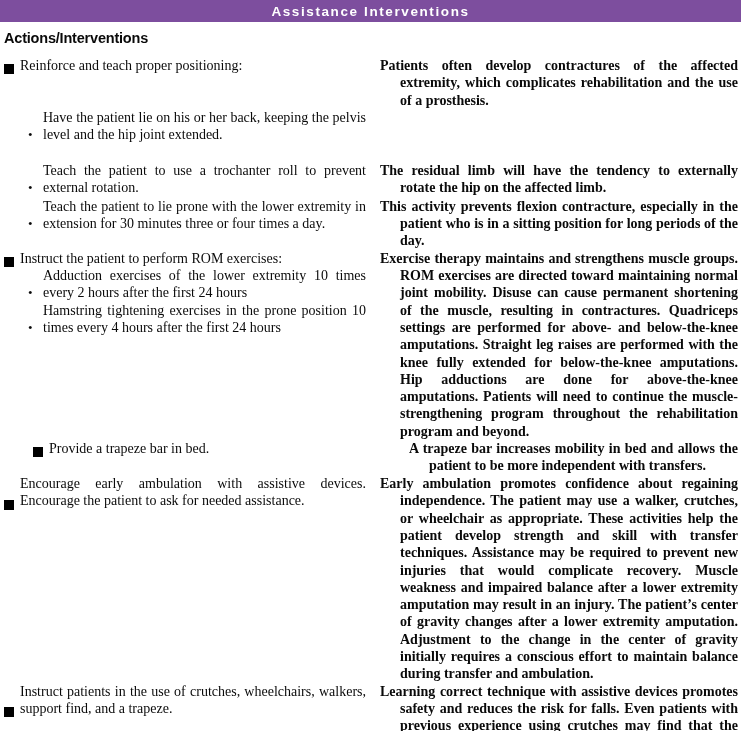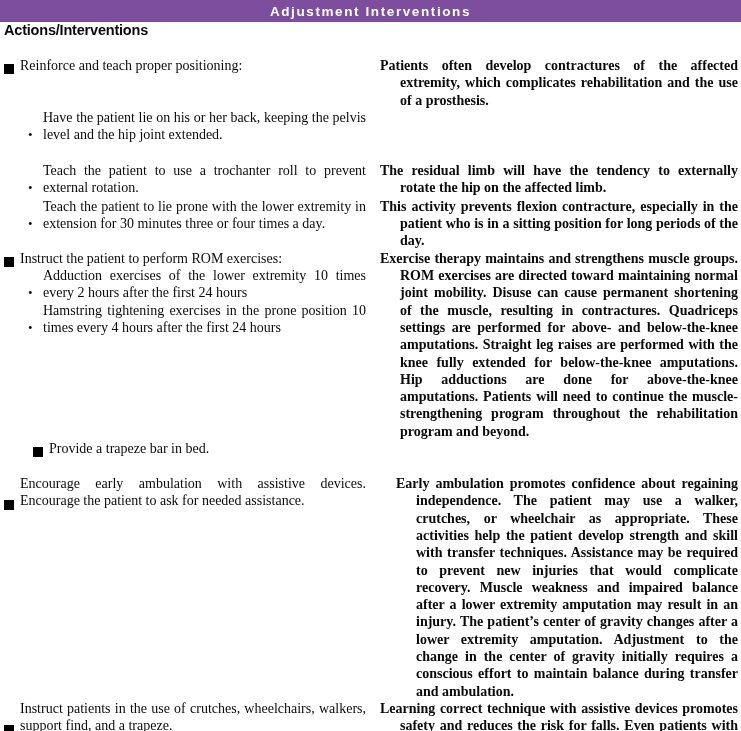--- a/index.html
+++ b/index.html
@@ -19,39 +19,39 @@
   .title-bar .title-text {
     color: var(--accent-text, #ffffff);
     font-family: "Liberation Sans", sans-serif;
     font-weight: bold; font-size: 13.5px; letter-spacing: 1.6px;
     transform: translateY(-0.5px);
   }
 
   
   .col-headers {
     display: grid; grid-template-columns: 380px 1fr;
-    box-sizing: border-box; height: 35px; 
+    box-sizing: border-box; height: 35px; padding-top: 8px;
   }
   .col-header {
     font-family: "Liberation Sans", sans-serif;
     font-weight: bold; font-size: 14.5px; line-height: 17px;
     letter-spacing: -0.2px;
   }
   .col-header.left { padding-left: 4px; }
 
   
   .rows { width: 741px; }
   .row { display: grid; grid-template-columns: 380px 1fr; }
   .row-0 { min-height: 50px; }
   .row-1 { min-height: 53px; }
   .row-2 { min-height: 36px; }
   .row-3 { min-height: 50px; }
   .row-4 { min-height: 178px; }
   .row-5 { min-height: 35px; padding-left: 29px; }
-  .row-6 { min-height: 193px; gap: 16px; }
+  .row-6 { min-height: 193px; }
   .row-7 { min-height: 79px; }
 
   .cell-left  { box-sizing: border-box; padding: 0 14px 0 4px; }
   .cell-right { box-sizing: border-box; padding: 0 3px 0 0; }
 
   .cell-left, .cell-right, .li-text, .rationale {
     font-size: 14px; line-height: 17.3px;
   }
 
   
@@ -72,21 +72,21 @@
     margin: 0; text-align: justify;
     padding-left: 20px; text-indent: -20px; font-weight: bold;
   }
 </style>
 </head>
 <body style="--accent: #7D4E9E; --accent-text: #FFFFFF; color: rgb(10, 10, 10);">
 
 <div class="page">
 
   <div class="title-bar">
-    <span class="title-text">Adjustment Interventions</span>
+    <span class="title-text">Assistance Interventions</span>
   </div>
 
   <div class="col-headers">
     <div class="col-header left">Actions/Interventions</div>
   </div>
 
   <div class="rows">
 
     <div class="row row-0">
       <div class="cell-left">
@@ -153,20 +153,23 @@
       </div>
     </div>
 
     <div class="row row-5">
       <div class="cell-left">
         <div class="li">
           <span class="marker-sq"></span>
           <span class="li-text">Provide a trapeze bar in bed.</span>
         </div>
       </div>
+      <div class="cell-right">
+        <p class="rationale">A trapeze bar increases mobility in bed and allows the patient to be more independent with transfers.</p>
+      </div>
     </div>
 
     <div class="row row-6">
       <div class="cell-left">
         <div class="li">
           <span class="marker-sq"></span>
           <span class="li-text">Encourage early ambulation with assistive devices. Encourage the patient to ask for needed assistance.</span>
         </div>
       </div>
       <div class="cell-right">

